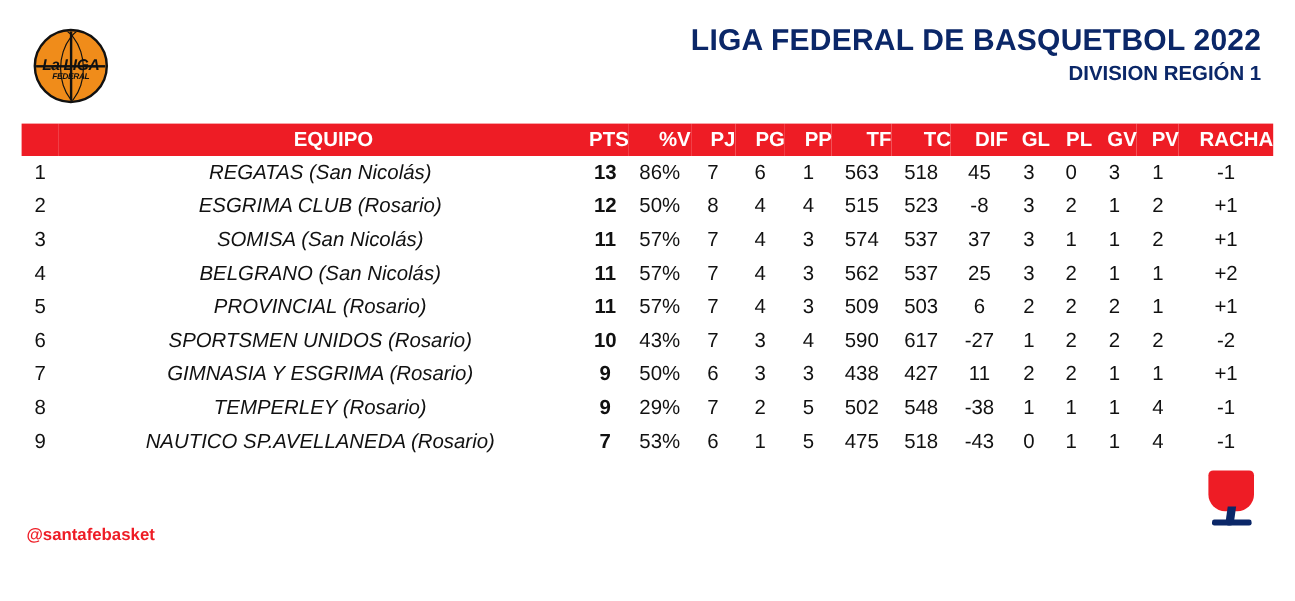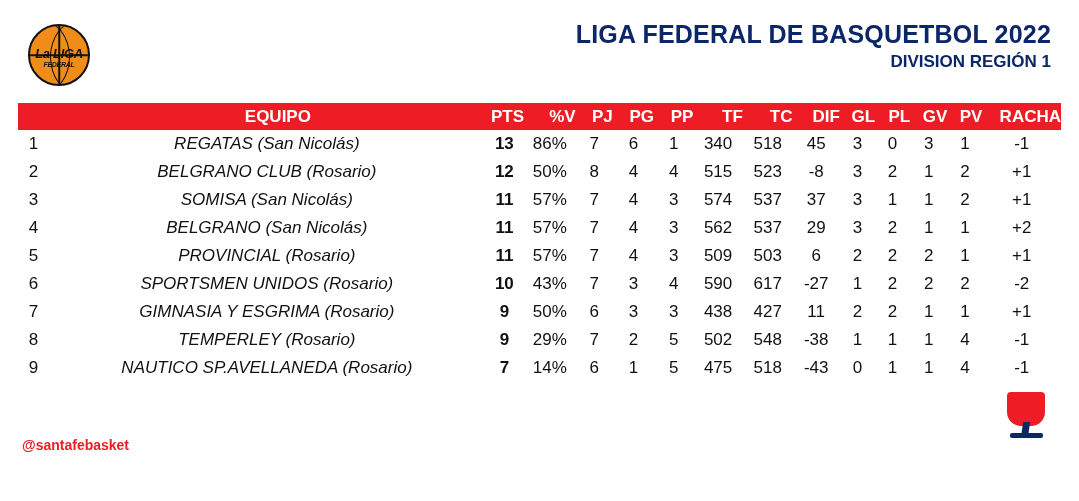--- a/index.html
+++ b/index.html
@@ -288,32 +288,32 @@
       </thead>
       <tbody>
         <tr>
           <td class="pos">1</td>
           <td class="team">REGATAS (San Nicolás)</td>
           <td class="num-bold">13</td>
           <td>86%</td>
           <td>7</td>
           <td>6</td>
           <td>1</td>
-          <td>340</td>
+          <td>563</td>
           <td>518</td>
           <td>45</td>
           <td>3</td>
           <td>0</td>
           <td>3</td>
           <td>1</td>
           <td>-1</td>
         </tr>
         <tr>
           <td class="pos">2</td>
-          <td class="team">BELGRANO CLUB (Rosario)</td>
+          <td class="team">ESGRIMA CLUB (Rosario)</td>
           <td class="num-bold">12</td>
           <td>50%</td>
           <td>8</td>
           <td>4</td>
           <td>4</td>
           <td>515</td>
           <td>523</td>
           <td>-8</td>
           <td>3</td>
           <td>2</td>
@@ -341,21 +341,21 @@
         <tr>
           <td class="pos">4</td>
           <td class="team">BELGRANO (San Nicolás)</td>
           <td class="num-bold">11</td>
           <td>57%</td>
           <td>7</td>
           <td>4</td>
           <td>3</td>
           <td>562</td>
           <td>537</td>
-          <td>29</td>
+          <td>25</td>
           <td>3</td>
           <td>2</td>
           <td>1</td>
           <td>1</td>
           <td>+2</td>
         </tr>
         <tr>
           <td class="pos">5</td>
           <td class="team">PROVINCIAL (Rosario)</td>
           <td class="num-bold">11</td>
@@ -420,21 +420,21 @@
           <td>1</td>
           <td>1</td>
           <td>1</td>
           <td>4</td>
           <td>-1</td>
         </tr>
         <tr>
           <td class="pos">9</td>
           <td class="team">NAUTICO SP.AVELLANEDA (Rosario)</td>
           <td class="num-bold">7</td>
-          <td>14%</td>
+          <td>53%</td>
           <td>6</td>
           <td>1</td>
           <td>5</td>
           <td>475</td>
           <td>518</td>
           <td>-43</td>
           <td>0</td>
           <td>1</td>
           <td>1</td>
           <td>4</td>

